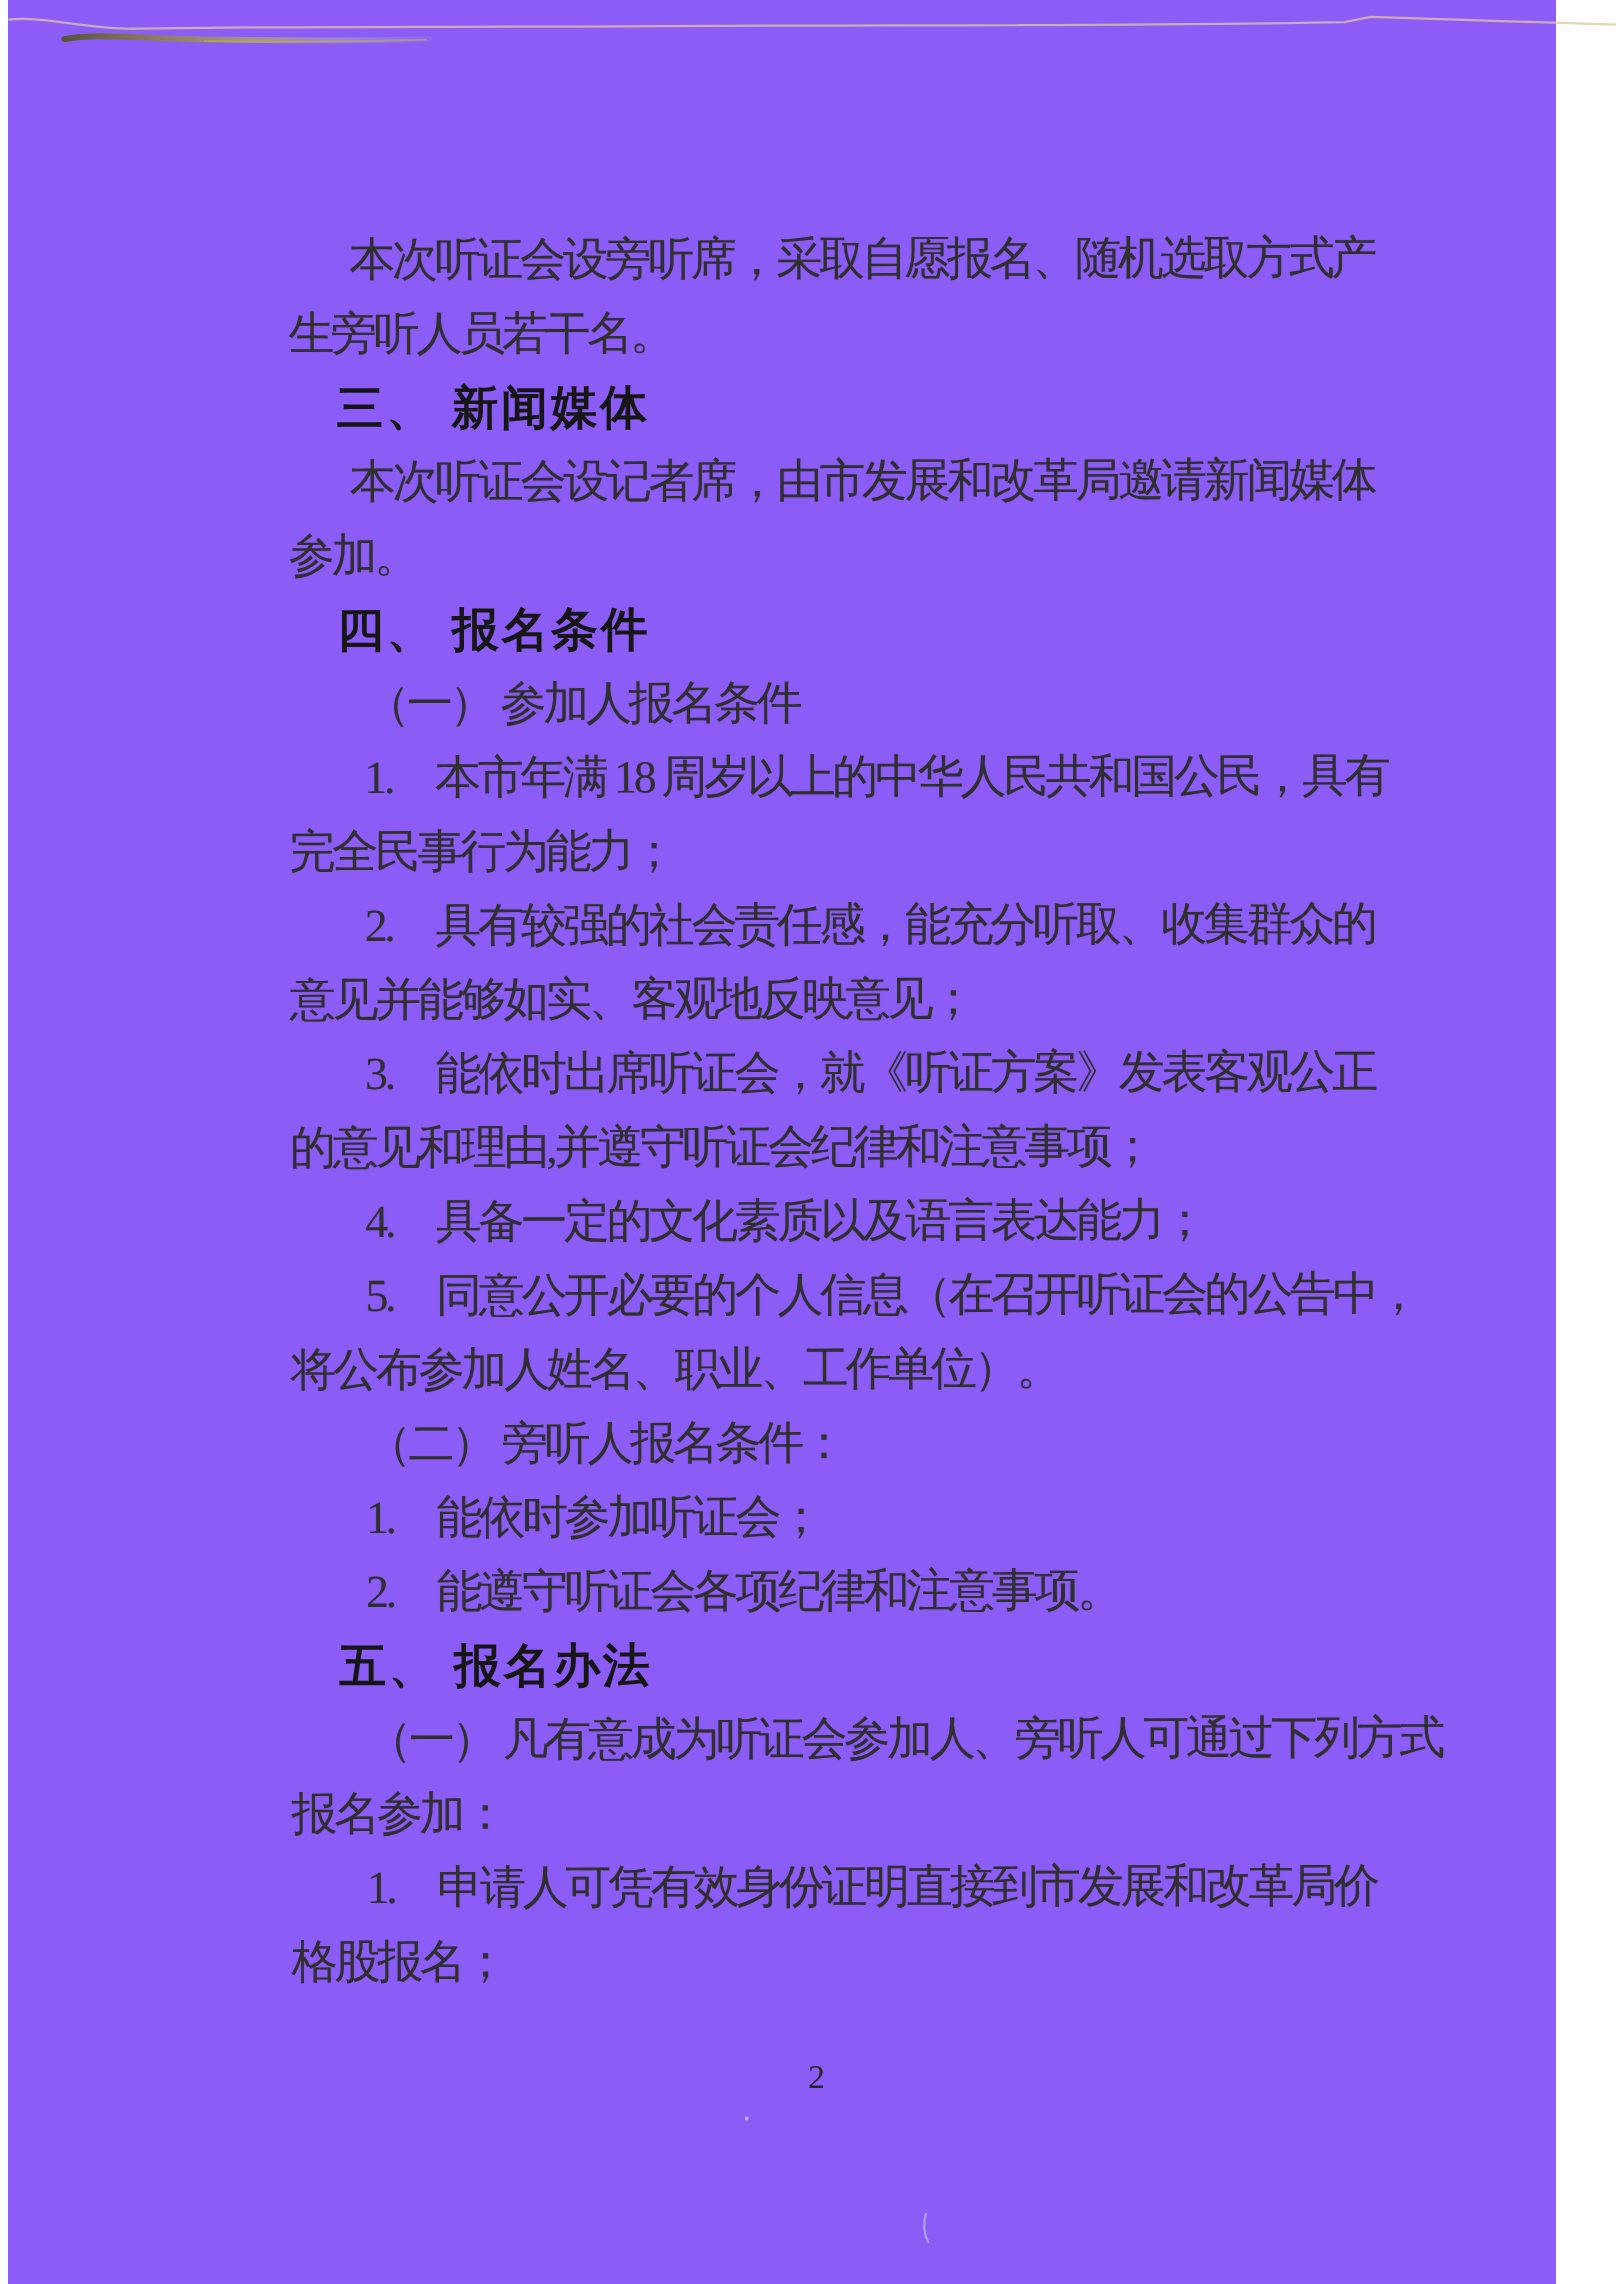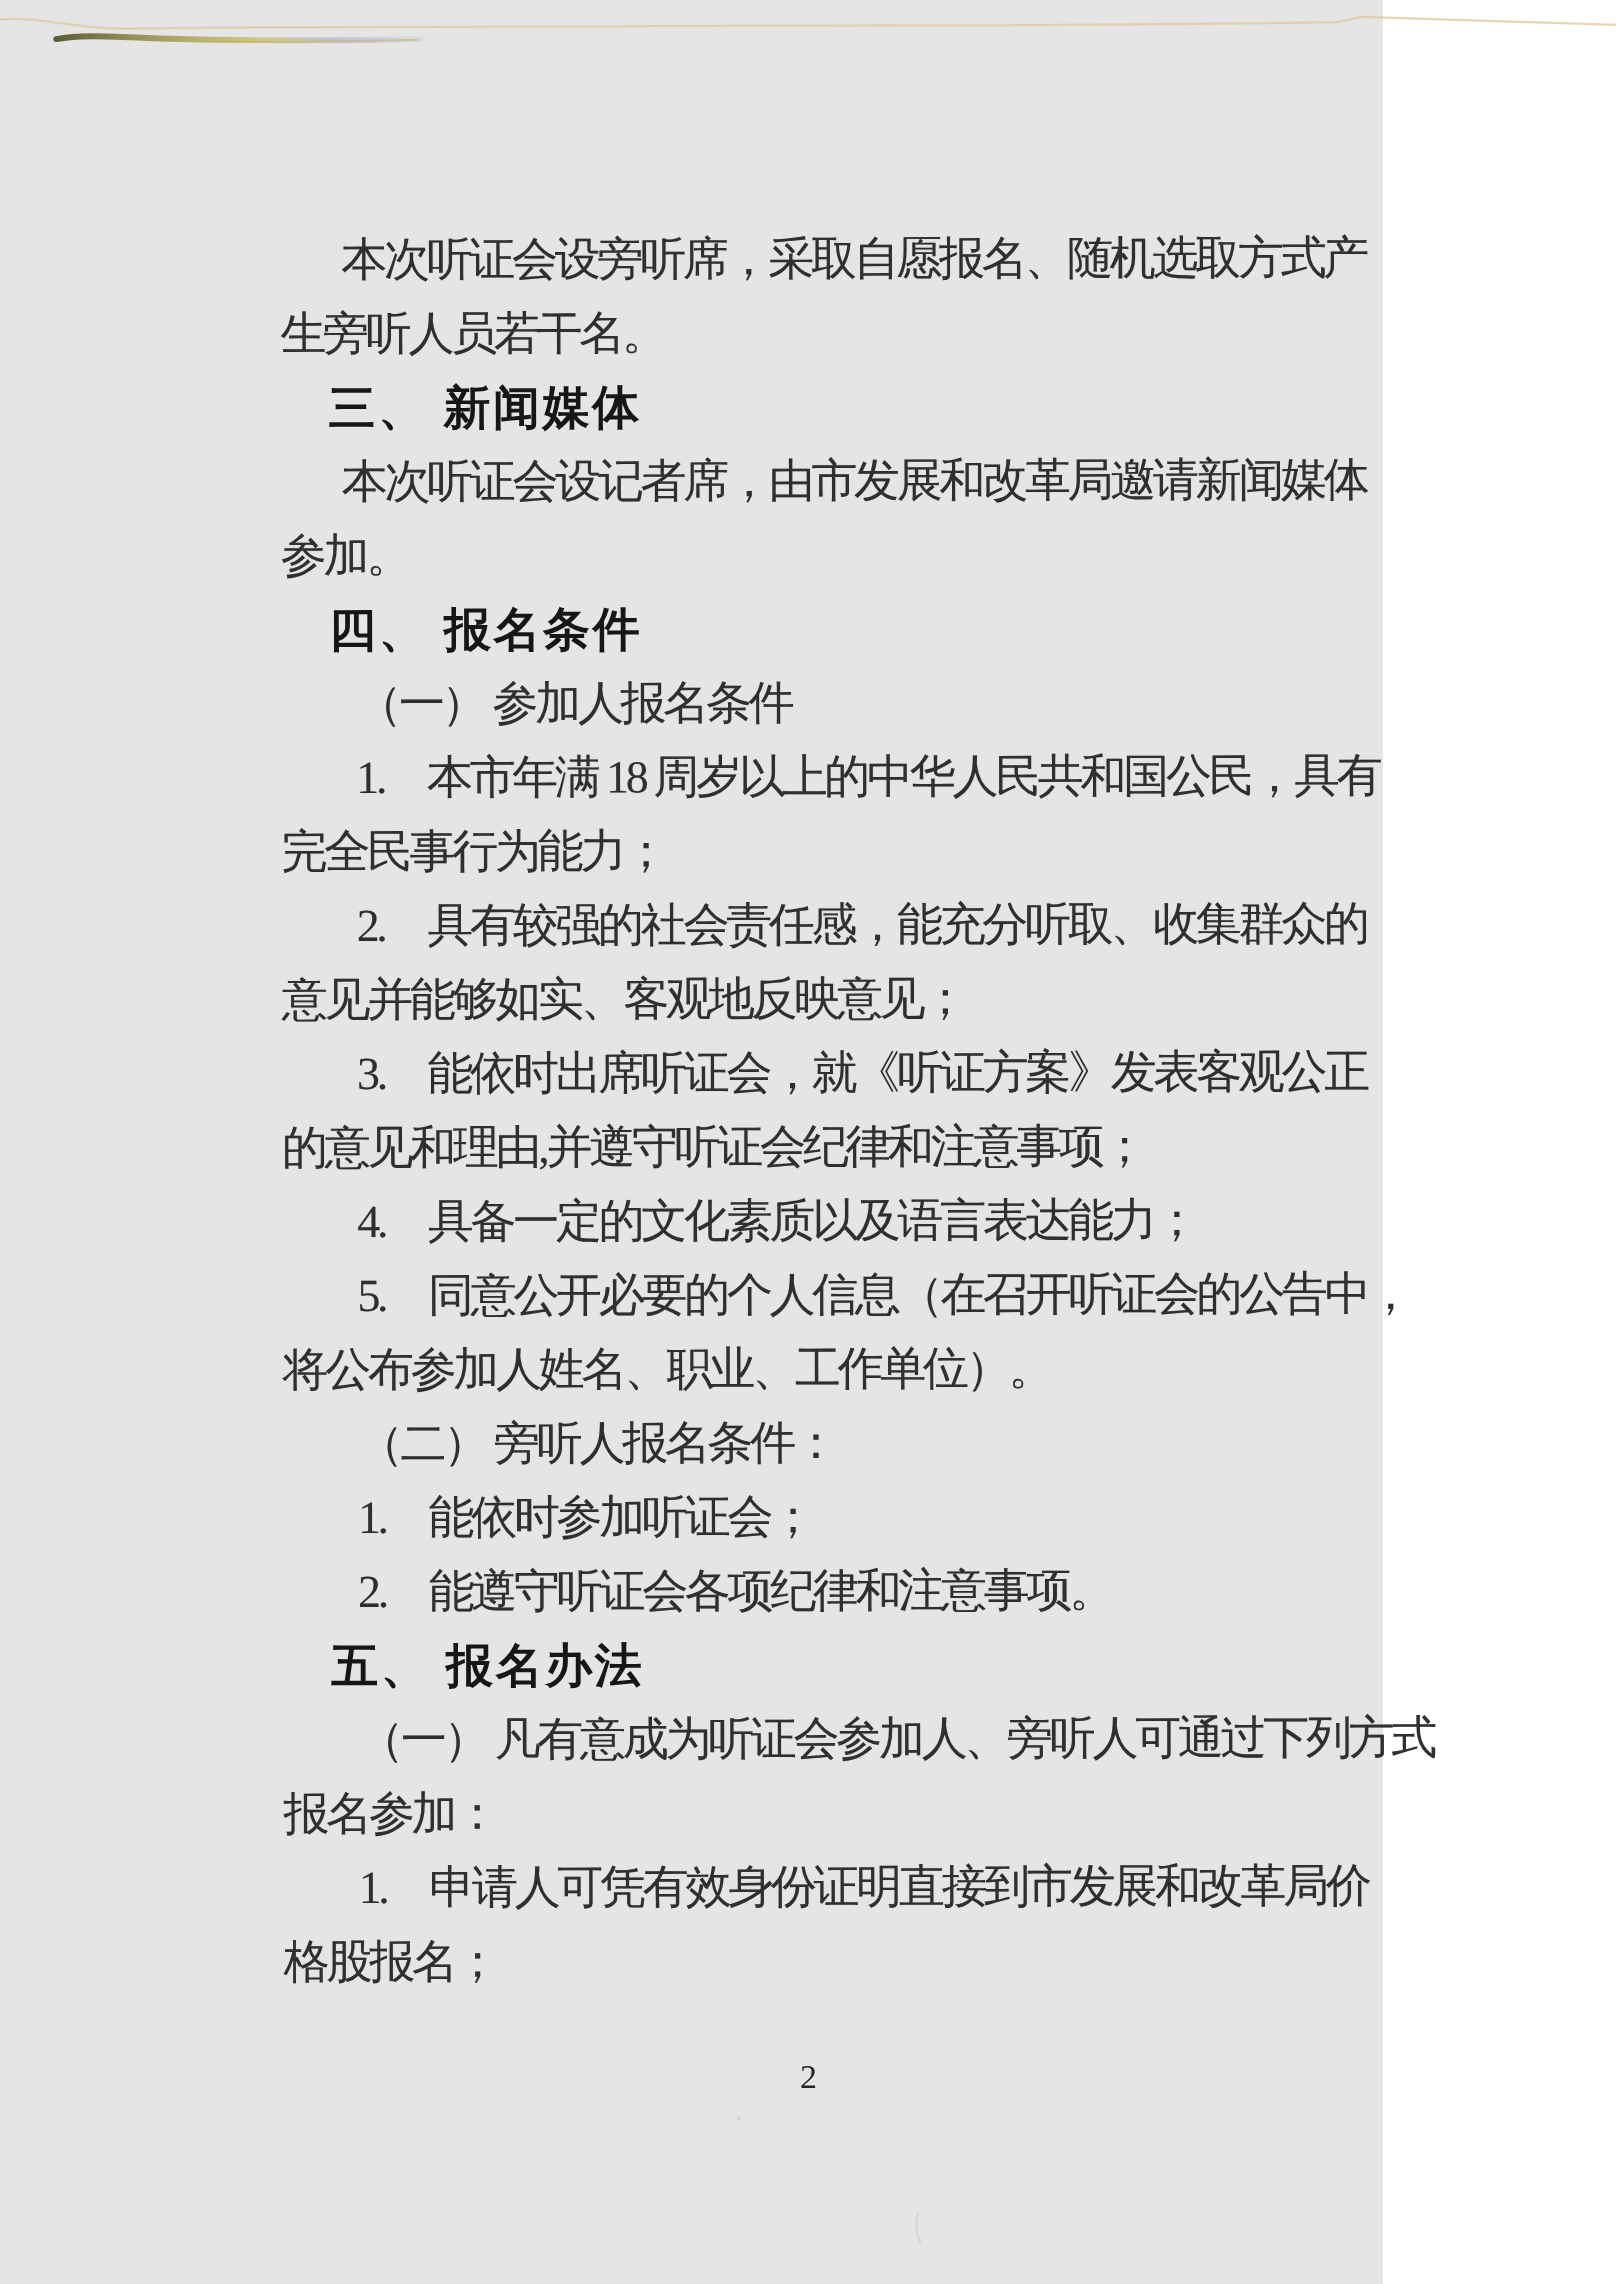--- a/index.html
+++ b/index.html
@@ -5,24 +5,24 @@
   html, body {
     margin: 0;
     padding: 0;
     width: 1617px;
     height: 2284px;
     background: #ffffff;
     overflow: hidden;
   }
   .page {
     position: absolute;
-    left: 0; top: 0;
-    width: 1383px;
+    left: 8px; top: 0;
+    width: 1548px;
     height: 2284px;
-    background: #e5e5e5;
+    background: #8b5cf6;
   }
   
   .doc {
     position: absolute;
     left: 282px;
     top: 222px;
     width: 1108px;
     transform: rotate(-0.12deg);
   }
   .ln {

